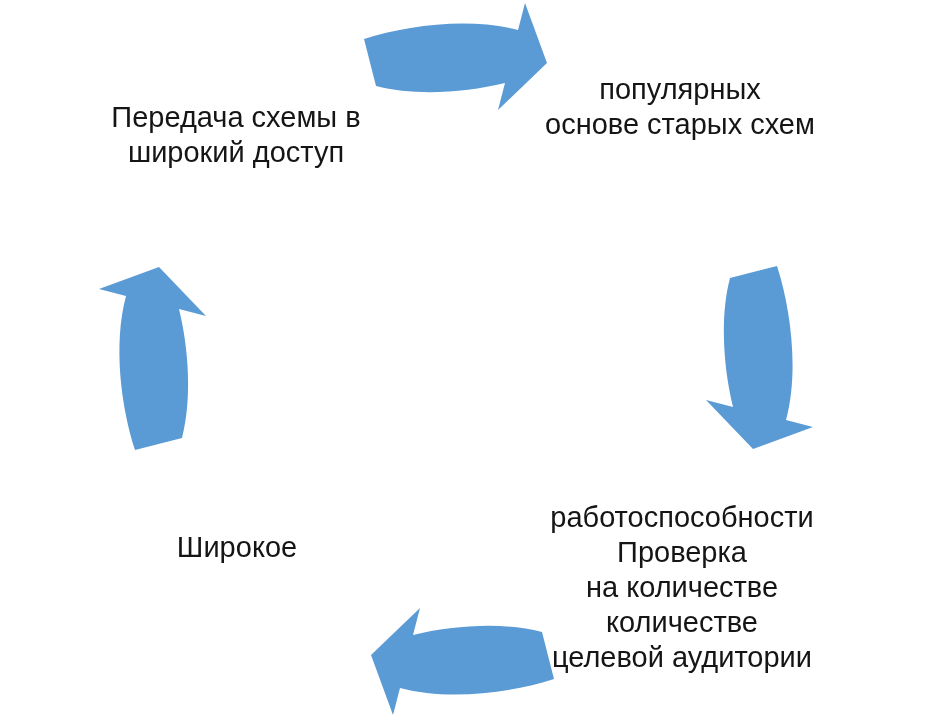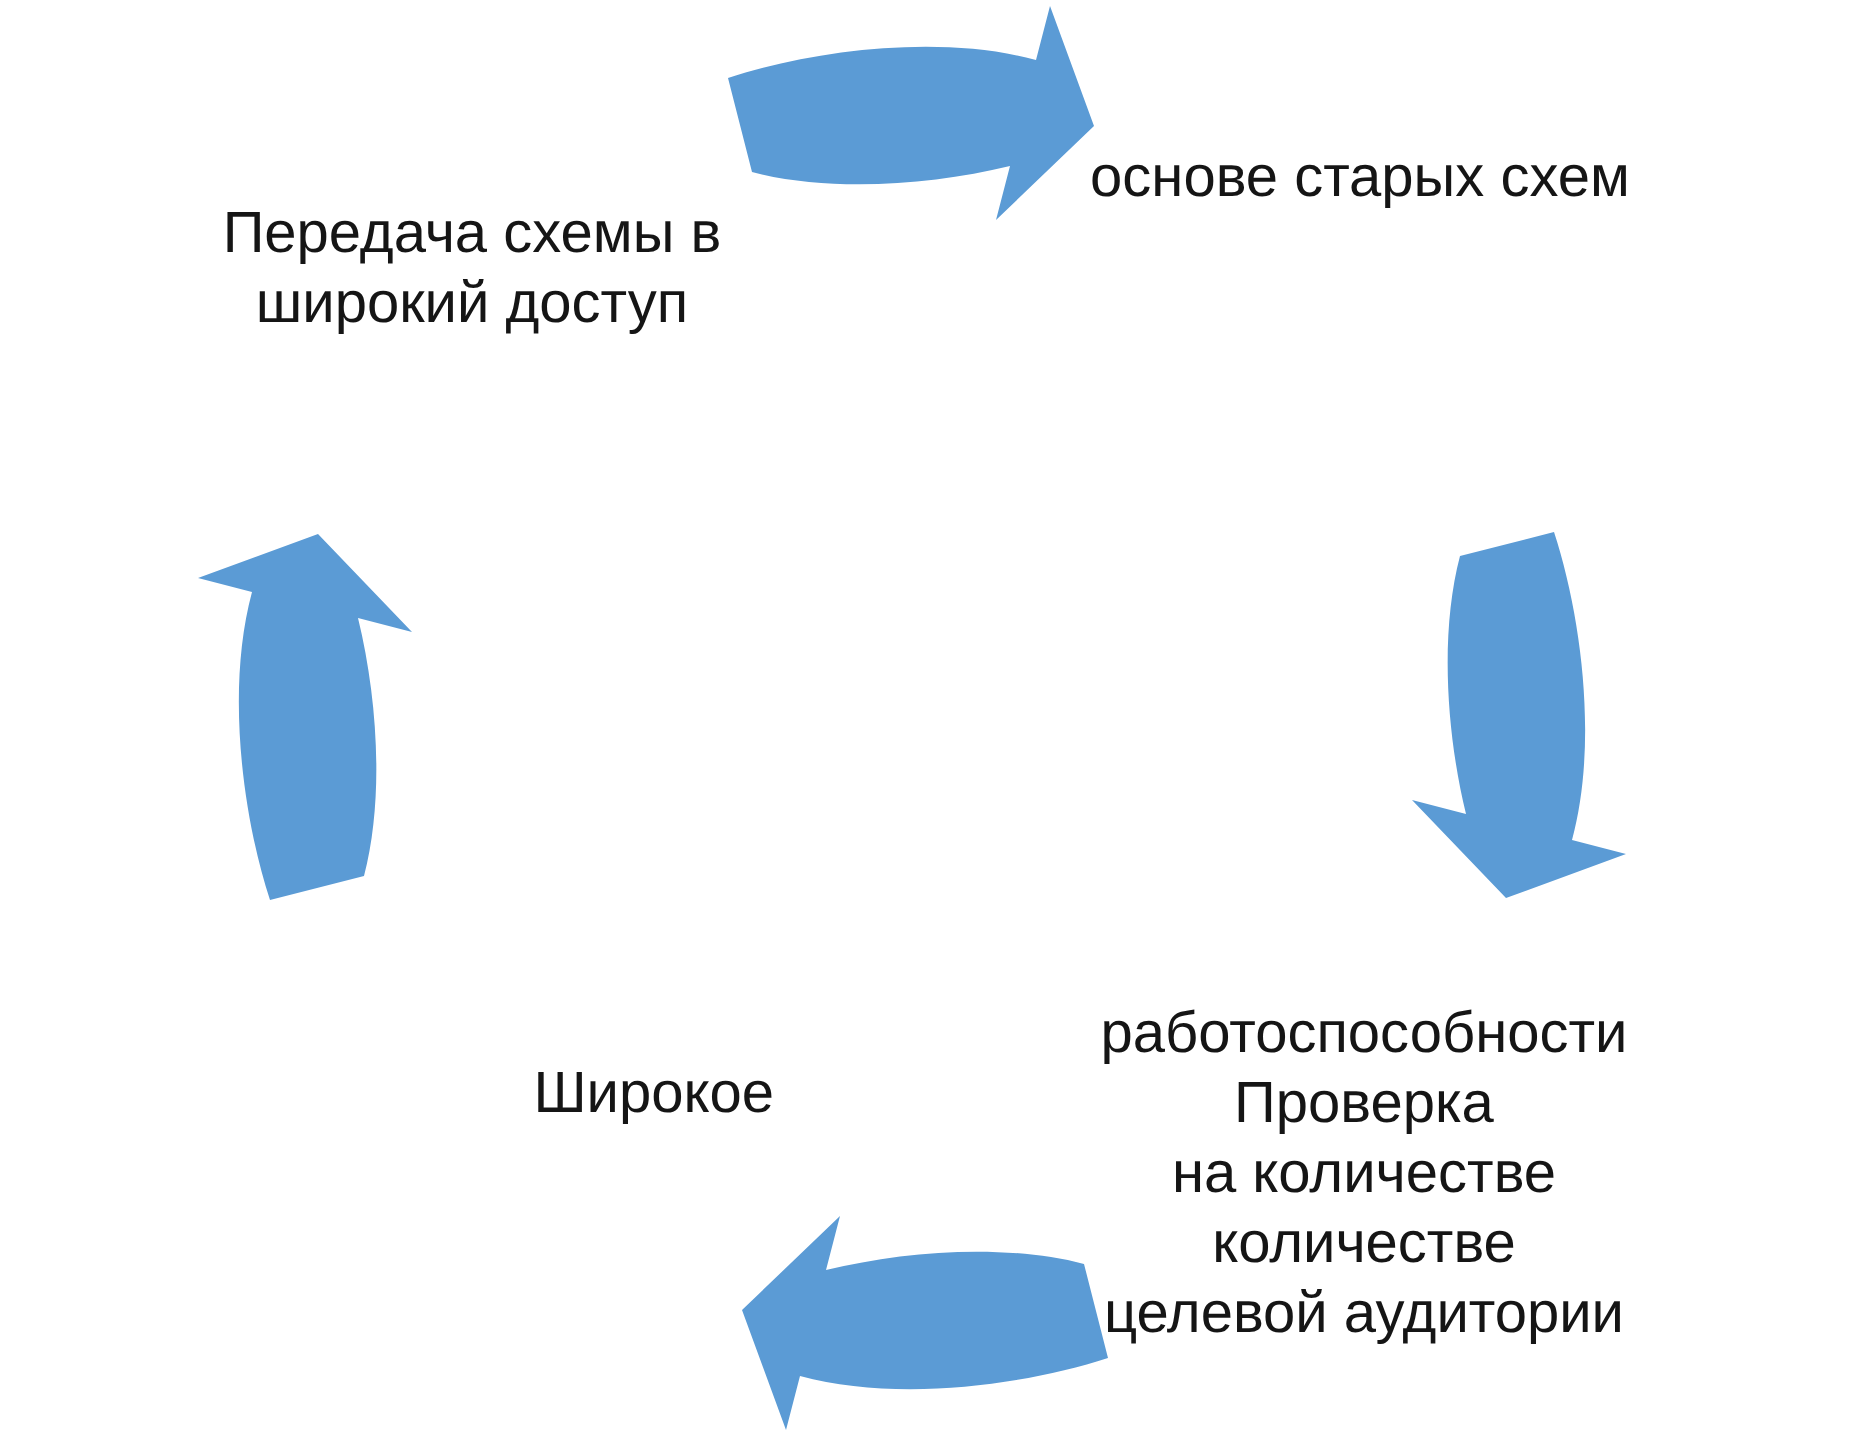--- a/index.html
+++ b/index.html
@@ -24,21 +24,21 @@
     position: absolute;
     text-align: center;
     font-size: 29px;
     line-height: 35px;
     color: var(--text-color);
   }
   .node .line { display: block; white-space: nowrap; }
   .node-publish { left: 54px;  top: 100px; width: 300px; }
   .node-create  { left: 493px; top: 72px;  width: 310px; }
   .node-test    { left: 495px; top: 500px; width: 310px; }
-  .node-use     { left: 55px;  top: 530px; width: 300px; text-align: right; }
+  .node-use     { left: 55px;  top: 530px; width: 300px; }
 
   .arrow {
     position: absolute;
     width: 186px; height: 110px;
     overflow: visible;
   }
   .arrow-top    { left: 330px; top: 2px; }
   .arrow-right  { left: 634px; top: 302px; transform: rotate(90deg); }
   .arrow-bottom { left: 338px; top: 606px; transform: rotate(180deg); }
   .arrow-left   { left: 28px;  top: 304px; transform: rotate(270deg); }
@@ -63,20 +63,21 @@
   <svg class="arrow arrow-left" viewBox="0 0 186 110">
     <path d="M2,37 C45,23 108,15 156,28 L163,1 L185,61 L136,108 L143,81 C102,91 52,94 14,84 Z" fill="#5B9BD5"></path>
   </svg>
 
   <div class="node node-publish">
     <span class="line">Передача схемы в</span>
     <span class="line">широкий доступ</span>
   </div>
 
   <div class="node node-create">
+    <span class="line">популярных</span>
     <span class="line">основе старых схем</span>
   </div>
 
   <div class="node node-test">
     <span class="line">работоспособности</span>
     <span class="line">Проверка</span>
     <span class="line">на количестве</span>
     <span class="line">количестве</span>
     <span class="line">целевой аудитории</span>
   </div>

